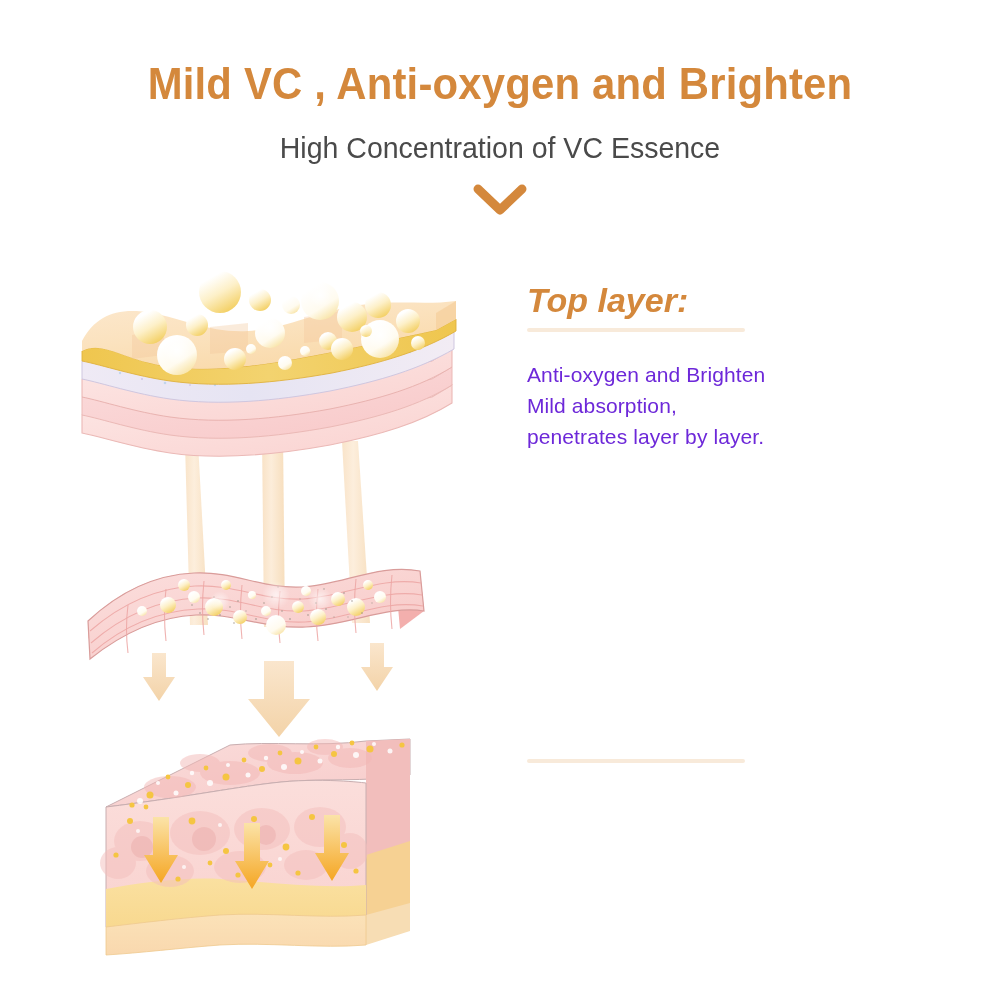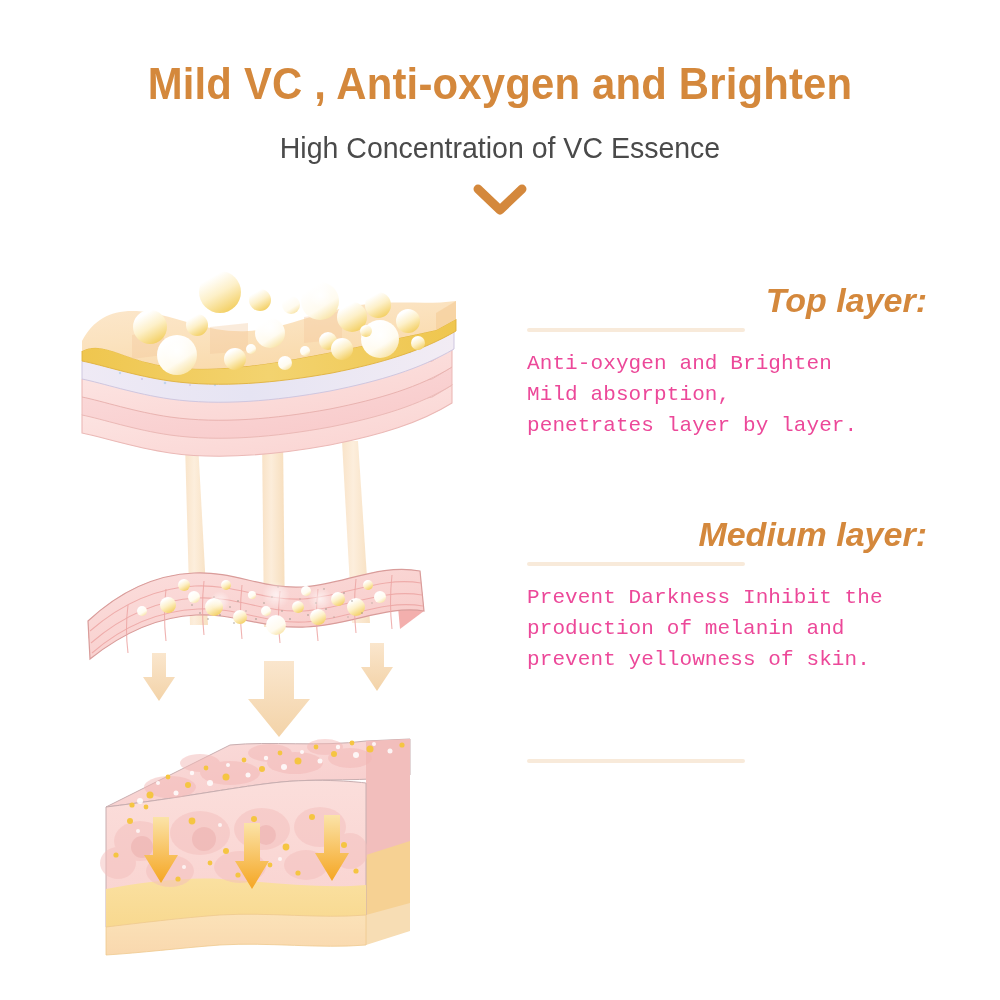--- a/index.html
+++ b/index.html
@@ -77,37 +77,36 @@
 
   .layer-heading {
     font-family: "Liberation Sans", sans-serif;
     font-size: 34px;
     font-weight: bold;
     font-style: italic;
     color: #D4883C;
     letter-spacing: 0px;
     white-space: nowrap;
     line-height: 1.05;
-    text-align: right;
   }
 
   .layer-rule {
     margin-top: 9px;
     width: 218px;
     height: 4px;
     background: #F8EADA;
     border-radius: 2px;
   }
 
   .layer-body {
-    margin-top: 16px;
-    font-family: Liberation Mono, monospace;
+    margin-top: 27px;
+    font-family: Liberation Sans, sans-serif;
     font-size: 21px;
     font-weight: normal;
-    color: #ec4899;
+    color: #6d28d9;
     line-height: 31px;
     white-space: pre-line;
     letter-spacing: 0.1px;
   }
 
   #block-top { top: 283px; }
   #block-medium { top: 517px; }
   #block-bottom { top: 750px; }
 
   
@@ -518,25 +517,18 @@
   </div>
 
   <div class="layer-block" id="block-top">
     <div class="layer-heading">Top layer:</div>
     <div class="layer-rule"></div>
     <div class="layer-body">Anti-oxygen and Brighten
 Mild absorption,
 penetrates layer by layer.</div>
   </div>
 
-  <div class="layer-block" id="block-medium">
-    <div class="layer-heading">Medium layer:</div>
-    <div class="layer-rule"></div>
-    <div class="layer-body">Prevent Darkness Inhibit the
-production of melanin and
-prevent yellowness of skin.</div>
-  </div>
 
   <div class="layer-block" id="block-bottom">
     <div class="layer-rule"></div>
   </div>
 
 </div>
 
 </body></html>

